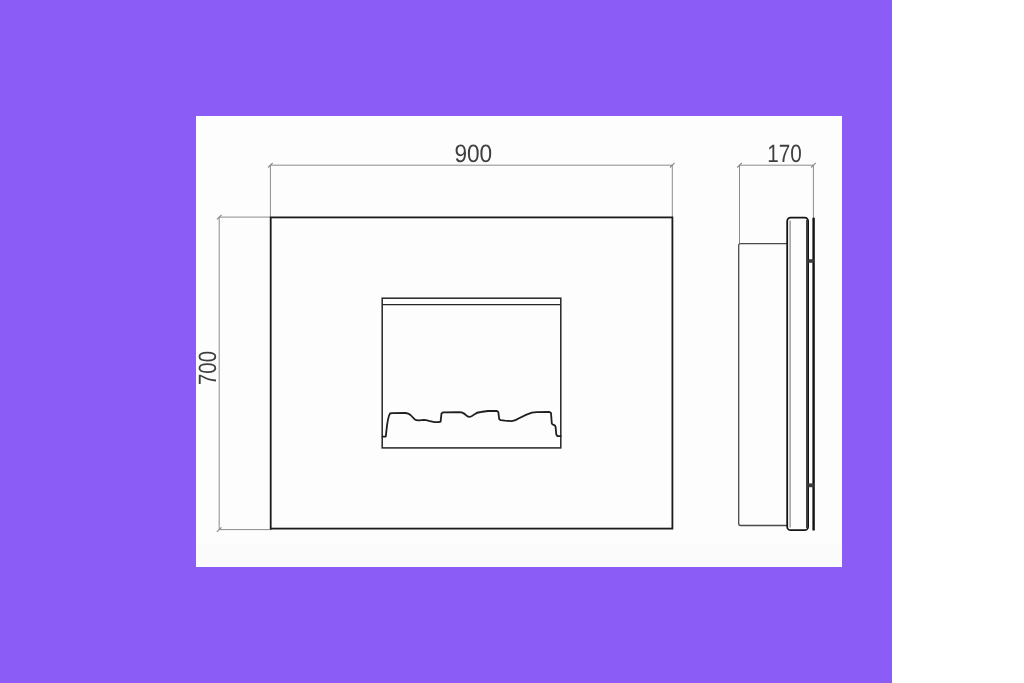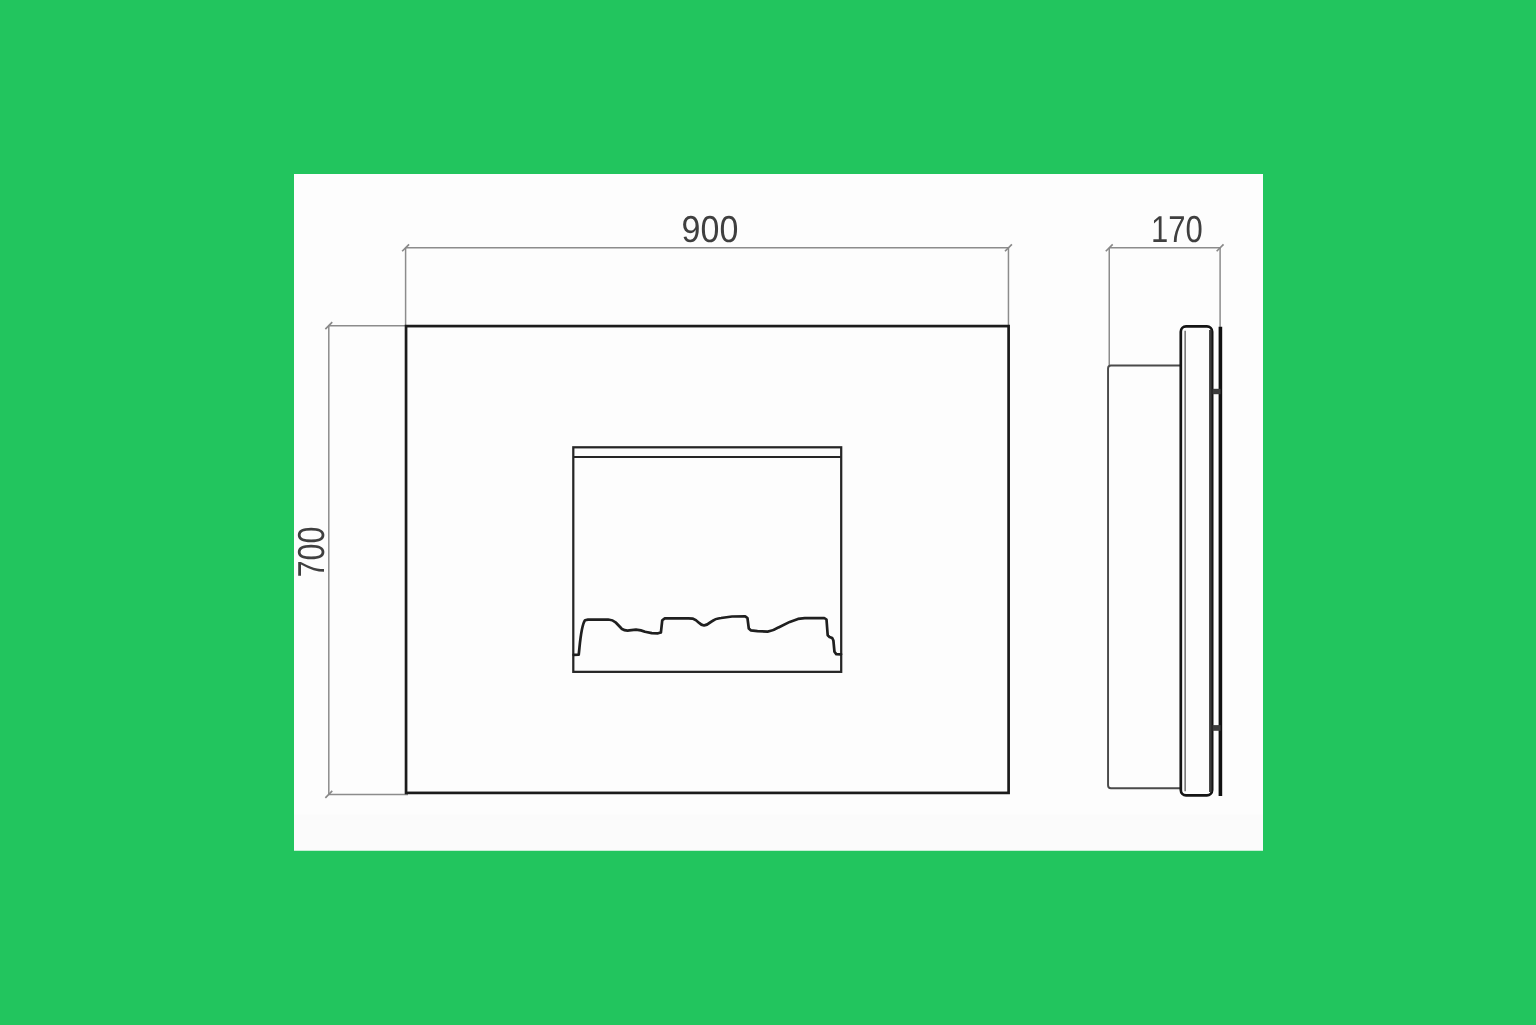--- a/index.html
+++ b/index.html
@@ -1,16 +1,16 @@
 <!DOCTYPE html>
 <html><head>
 <meta charset="utf-8">
 <style>
   html,body{margin:0;padding:0;background:#ffffff;}
-  .page{position:relative;width:1024px;height:683px;background:#22c55e;overflow:hidden;
+  .page{position:relative;width:892px;height:683px;background:#8b5cf6;overflow:hidden;
         font-family:"Liberation Sans", sans-serif;}
   svg{position:absolute;left:0;top:0;}
   .dim{font-family:"Liberation Sans", sans-serif;font-size:25px;fill:#3f3f3f;-webkit-font-smoothing:antialiased;text-rendering:geometricPrecision;}
 </style>
 </head>
 <body>
 <div class="page">
 <svg width="1024" height="683" viewBox="0 0 1024 683">
 
   <rect x="196" y="116" width="646" height="451" fill="#fdfdfd"></rect>

